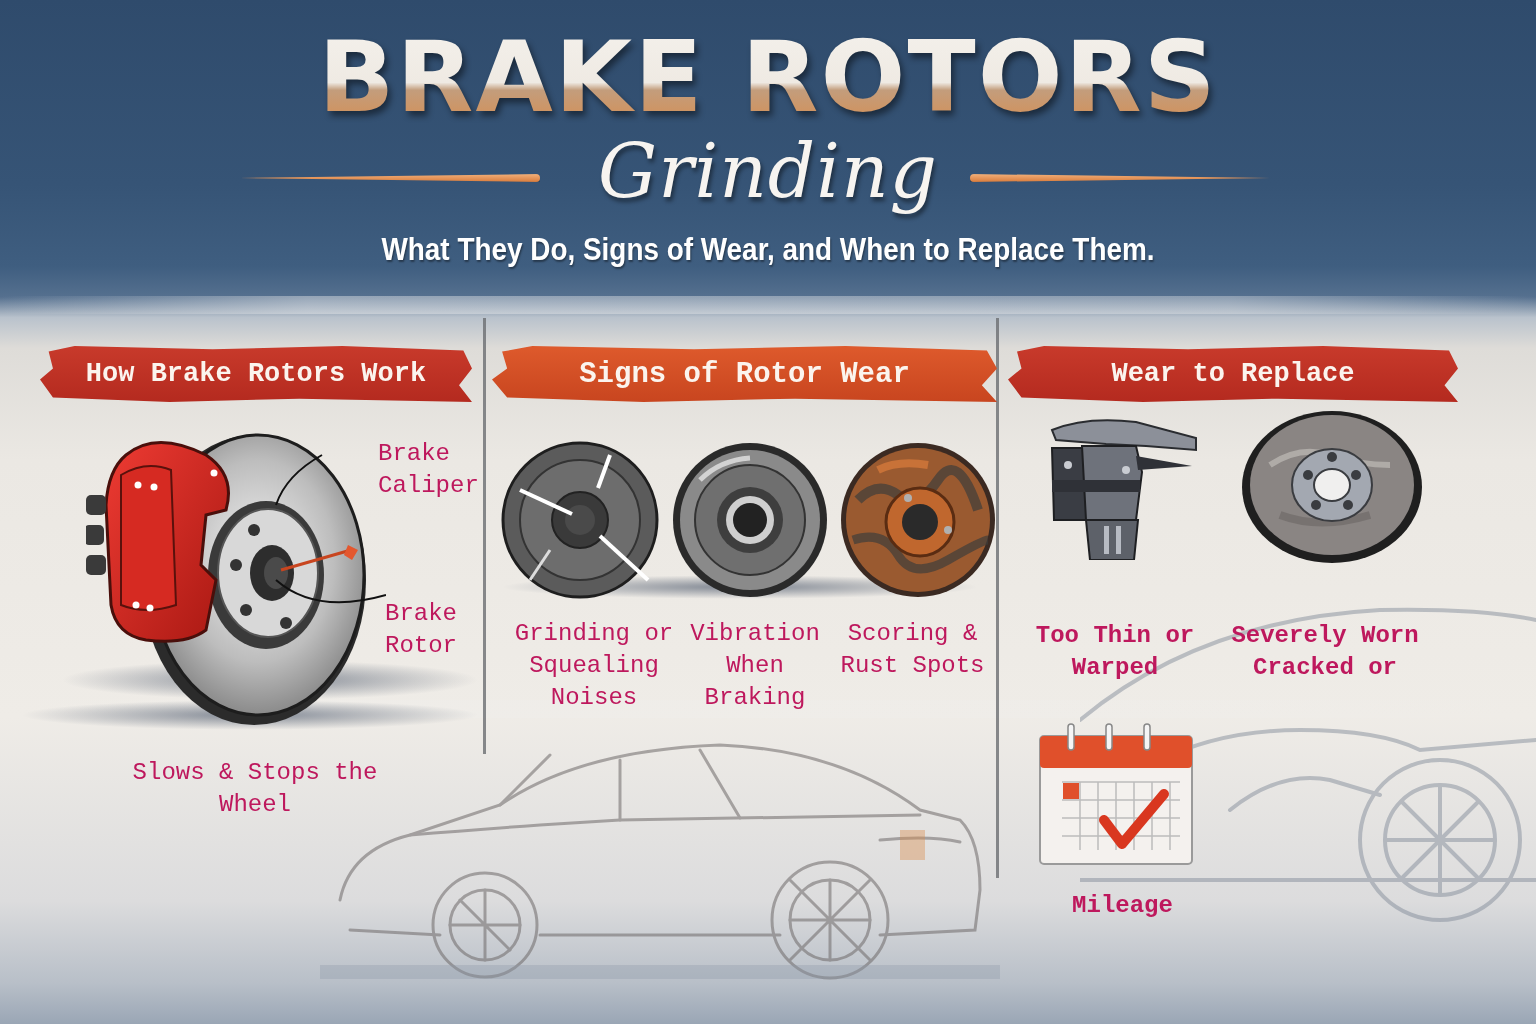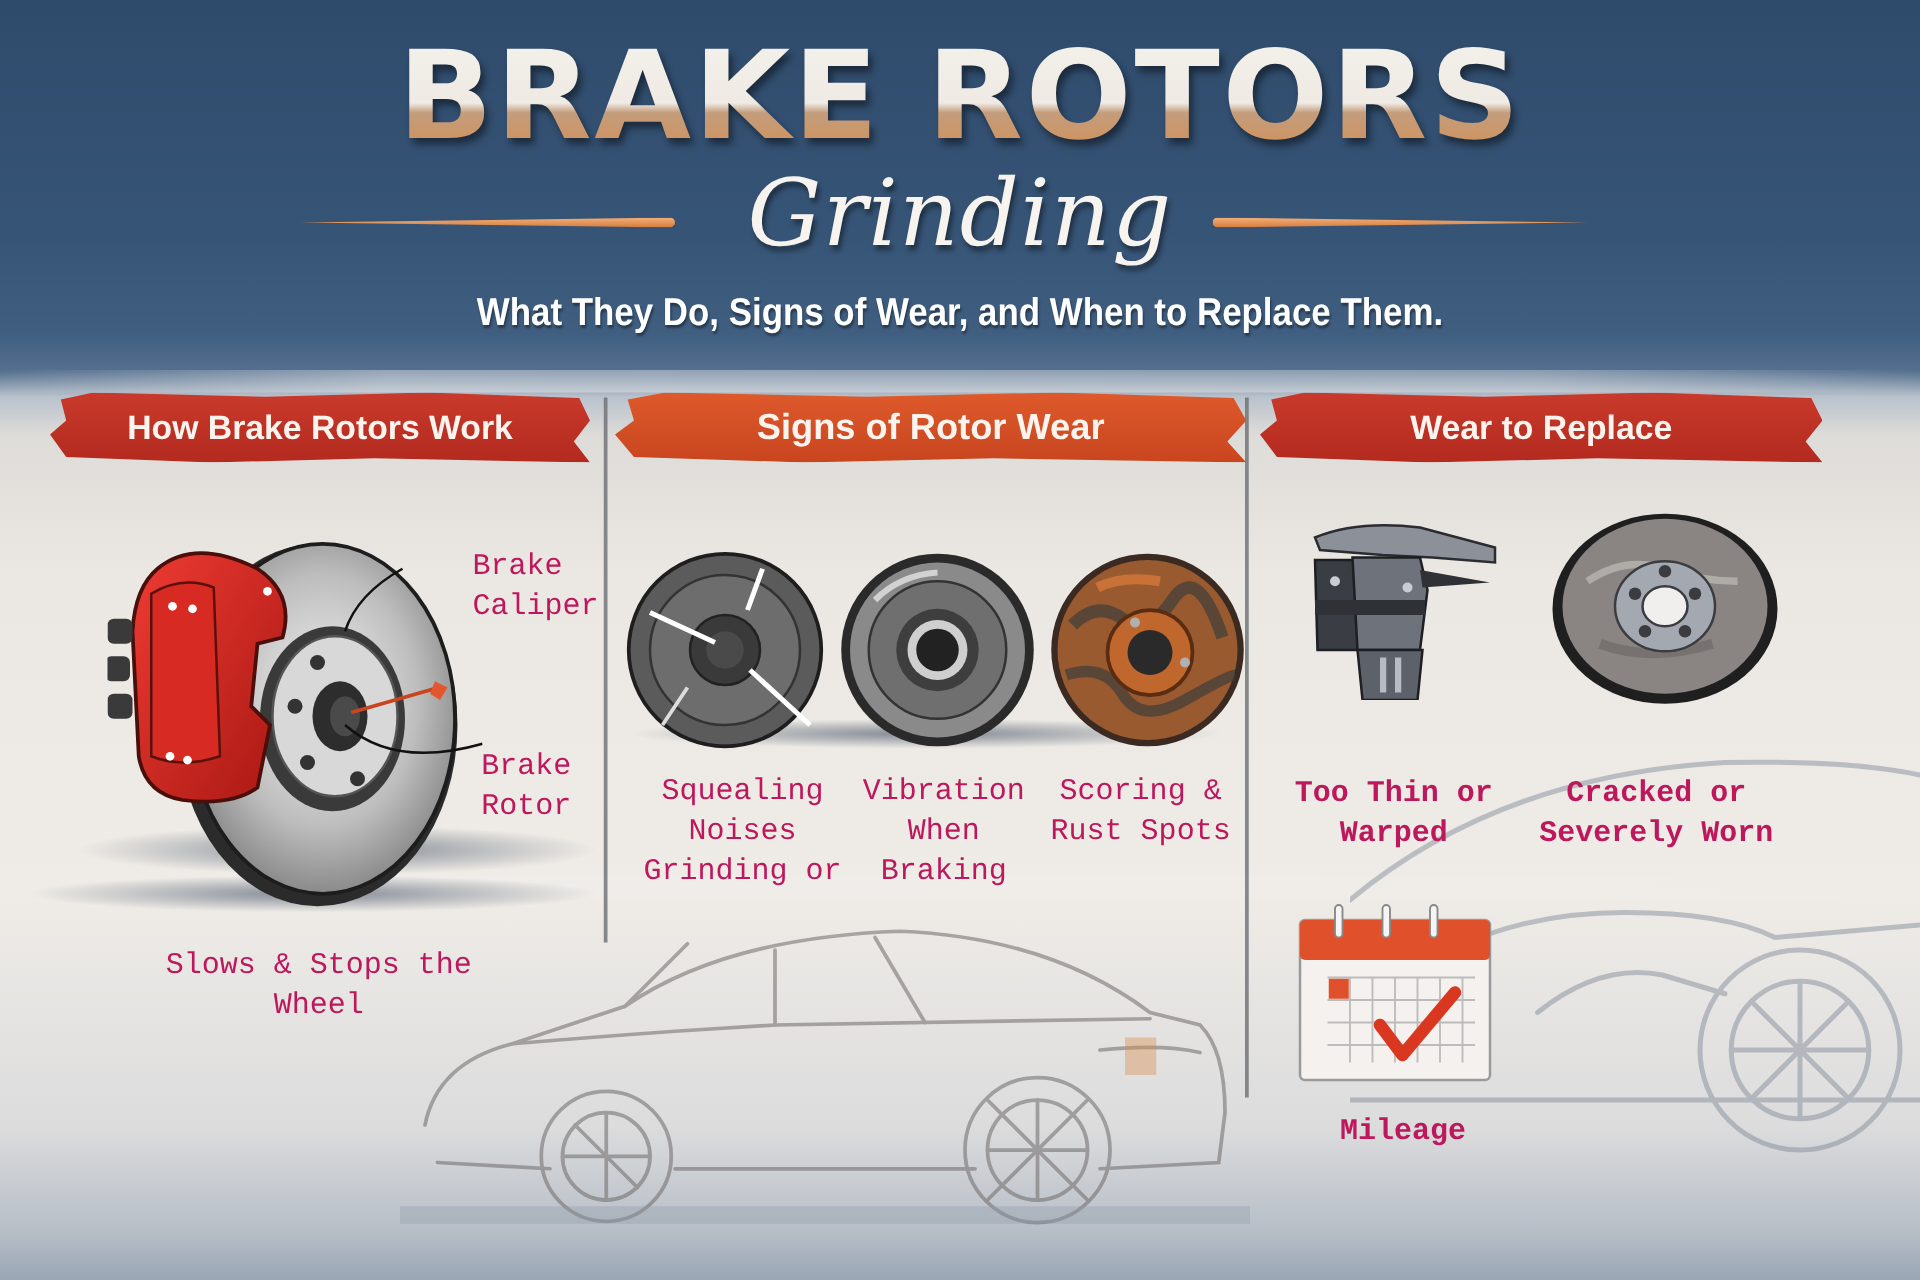--- a/index.html
+++ b/index.html
@@ -47,23 +47,23 @@
     font-family: "Liberation Sans", sans-serif; font-weight: bold; font-size: 31px; color: #ffffff;
     text-shadow: 1px 2px 2px rgba(0,0,0,0.4);
     transform: scaleX(0.9);
   }
 
   
   .divider {
     position: absolute; top: 318px; width: 3px; background: #6c6e72; opacity: 0.8;
   }
   .banner {
-    position: absolute; top: 314px; height: 56px;
+    position: absolute; top: 346px; height: 56px;
     display: flex; align-items: center; justify-content: center;
-    font-family: Liberation Sans, sans-serif; font-weight: bold; color: #fbf4ee;
+    font-family: Liberation Mono, monospace; font-weight: bold; color: #fbf4ee;
     clip-path: polygon(2% 10%, 8% 0, 40% 6%, 70% 0, 98% 8%, 100% 40%, 97% 70%, 100% 100%, 60% 94%, 30% 100%, 3% 92%, 0 60%, 3% 40%);
   }
   .banner.red { background: linear-gradient(180deg, #c83a2b, #b42a1f); }
   .banner.orange { background: linear-gradient(180deg, #de5a2c, #c8451f); }
 
   .label {
     position: absolute; font-family: Liberation Mono, monospace; color: #be185d;
     text-align: center; line-height: 32px; font-size: 24px;
   }
   .label.bold { font-weight: bold; }
@@ -206,22 +206,22 @@
     <path d="M20 60 Q40 40 60 55 T100 40 T140 70" stroke="#3f3d3b" stroke-width="10" fill="none" opacity="0.7"></path>
     <path d="M15 100 Q45 90 60 115 T110 120 T150 100" stroke="#3f3d3b" stroke-width="9" fill="none" opacity="0.7"></path>
     <path d="M40 30 Q60 20 90 25" stroke="#c87238" stroke-width="8" fill="none"></path>
     <circle cx="82" cy="82" r="34" fill="#c0672e" stroke="#5a2c12" stroke-width="3"></circle>
     <circle cx="82" cy="82" r="18" fill="#2a2a2a"></circle>
     <circle cx="70" cy="58" r="4" fill="#b0b0b0"></circle>
     <circle cx="110" cy="90" r="4" fill="#b0b0b0"></circle>
   </svg>
 
   <div class="label" style="left:494px;top:618px;width:200px;">
+    <div>Grinding or</div>
     <div>Squealing Noises</div>
-    <div>Grinding or</div>
   </div>
   <div class="label" style="left:690px;top:618px;width:130px;">
     <div>Vibration</div>
     <div>When</div>
     <div>Braking</div>
   </div>
   <div class="label" style="left:840px;top:618px;width:145px;">
     <div>Scoring &amp;</div>
     <div>Rust Spots</div>
   </div>
@@ -255,22 +255,22 @@
     <circle cx="116" cy="70" r="5" fill="#3a3c40"></circle>
     <circle cx="76" cy="100" r="5" fill="#3a3c40"></circle>
     <circle cx="108" cy="100" r="5" fill="#3a3c40"></circle>
   </svg>
 
   <div class="label bold" style="left:1030px;top:620px;width:170px;">
     <div>Too Thin or</div>
     <div>Warped</div>
   </div>
   <div class="label bold" style="left:1225px;top:620px;width:200px;">
+    <div>Severely Worn</div>
     <div>Cracked or</div>
-    <div>Severely Worn</div>
   </div>
 
   <svg style="position:absolute;left:1032px;top:720px;" width="170" height="150" viewBox="0 0 170 150">
     <rect x="8" y="16" width="152" height="128" rx="4" fill="#f4f1ee" stroke="#9a9a9a" stroke-width="2"></rect>
     <rect x="8" y="16" width="152" height="32" rx="4" fill="#e0502b"></rect>
     <rect x="36" y="4" width="6" height="26" rx="3" fill="#f5f5f5" stroke="#888" stroke-width="1.5"></rect>
     <rect x="74" y="4" width="6" height="26" rx="3" fill="#f5f5f5" stroke="#888" stroke-width="1.5"></rect>
     <rect x="112" y="4" width="6" height="26" rx="3" fill="#f5f5f5" stroke="#888" stroke-width="1.5"></rect>
     <g stroke="#bcbcbc" stroke-width="1.5">
       <path d="M30 62 H148 M30 80 H148 M30 98 H148 M30 116 H148"></path>

